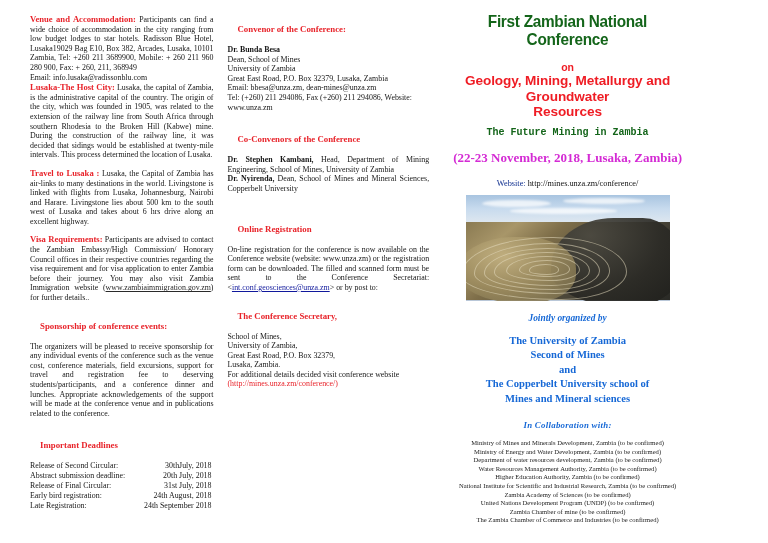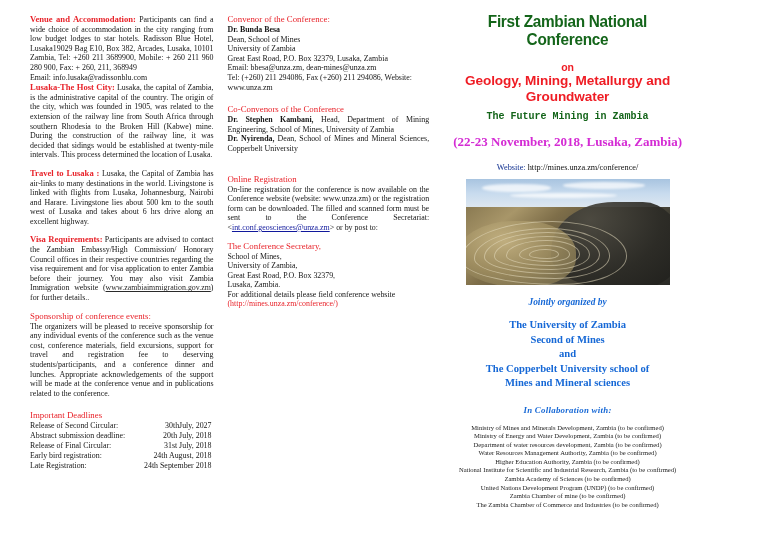--- a/index.html
+++ b/index.html
@@ -51,24 +51,24 @@
   }
   .body-text.nojust { text-align: left; }
   .sec-head {
     color: #e8232a;
     font-weight: bold;
     font-size: 8.6px;
     line-height: 10.4px;
   }
   .sec-head-block {
     color: #e8232a;
-    font-weight: normal;
+    font-weight: bold;
     font-size: 8.8px;
     line-height: 11px;
-    margin: 0;
+    margin: 10px;
   }
   .blockgap { height: 8px; }
   .smallgap { height: 4px; }
   .lead-bold { font-weight: bold; }
   .link-ul {
     text-decoration: underline;
     color: #2a2a2a;
   }
   .link-red {
     color: #e8232a;
@@ -271,21 +271,21 @@
     <p class="body-text">The organizers will be pleased to receive sponsorship for any individual events of the conference such as the venue cost, conference materials, field excursions, support for travel and registration fee to deserving students/participants, and a conference dinner and lunches. Appropriate acknowledgements of the support will be made at the conference venue and in publications related to the conference.</p>
 
     <div class="blockgap"></div>
     <div class="smallgap"></div>
 
     <p class="sec-head-block">Important Deadlines</p>
     <table class="deadlines">
       <tbody>
         <tr>
           <td>Release of Second Circular:</td>
-          <td class="val">30thJuly, 2027</td>
+          <td class="val">30thJuly, 2018</td>
         </tr>
         <tr>
           <td>Abstract submission deadline:</td>
           <td class="val">20th July, 2018</td>
         </tr>
         <tr>
           <td>Release of Final Circular:</td>
           <td class="val">31st July, 2018</td>
         </tr>
         <tr>
@@ -325,30 +325,31 @@
     <p class="sec-head-block">Online Registration</p>
     <p class="body-text"><span>On-line registration for the conference is now available on the Conference website (website: www.unza.zm) or the registration form can be downloaded. The filled and scanned form must be sent to the Conference Secretariat: &lt;</span><span class="link-blue-ul">int.conf.geosciences@unza.zm</span><span>&gt; or by post to:</span></p>
 
     <div class="blockgap"></div>
 
     <p class="sec-head-block">The Conference Secretary,</p>
     <p class="body-text nojust">School of Mines,</p>
     <p class="body-text nojust">University of Zambia,</p>
     <p class="body-text nojust">Great East Road, P.O. Box 32379,</p>
     <p class="body-text nojust">Lusaka, Zambia.</p>
-    <p class="body-text">For additional details please field conference website</p>
+    <p class="body-text">For additional details decided visit conference website</p>
     <p class="body-text nojust link-red">(http://mines.unza.zm/conference/)</p>
   </div>
 
   <div class="col col-right">
 
     <div class="title-main">First Zambian National Conference</div>
     <div class="title-on">on</div>
     <div class="title-sub">Geology, Mining, Metallurgy  and</div>
     <div class="title-sub">Groundwater</div>
+    <div class="title-sub">Resources</div>
     <div class="title-tag">The Future Mining in Zambia</div>
     <div class="title-date">(22-23 November, 2018, Lusaka, Zambia)</div>
 
     <div class="website-line">
       <span class="wlabel">Website:</span>
       <span>http://mines.unza.zm/conference/</span>
     </div>
 
     <div class="photo-wrap">
       <div class="sky"></div>

